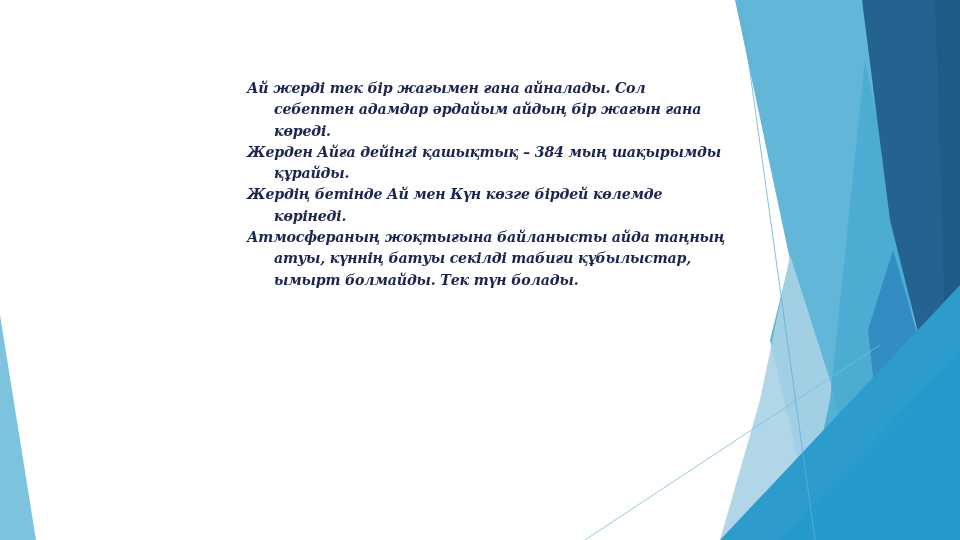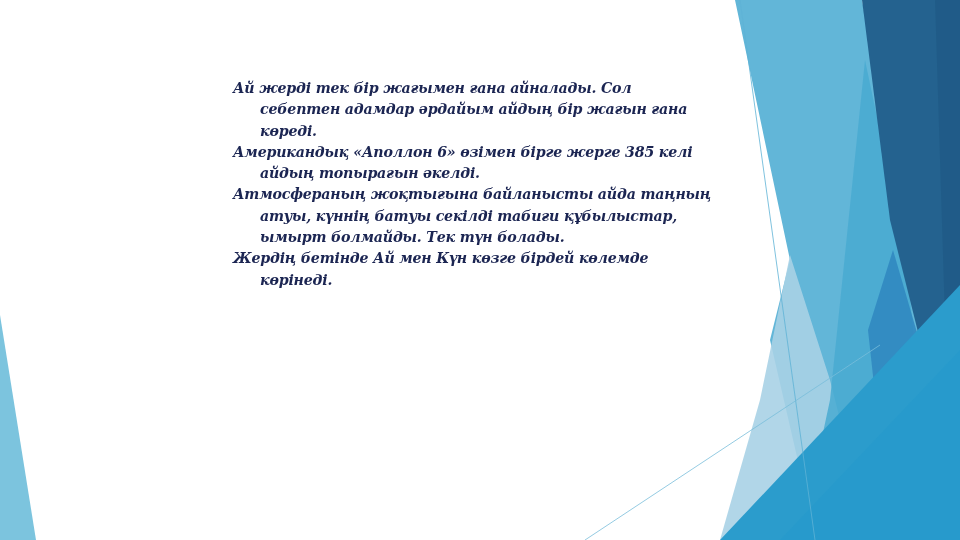--- a/index.html
+++ b/index.html
@@ -3,21 +3,21 @@
 <meta charset="utf-8">
 <style>
   html, body { margin: 0; padding: 0; }
   body {
     width: 960px; height: 540px; overflow: hidden; position: relative;
     background: #ffffff;
     font-family: "DejaVu Serif", "Liberation Serif", serif;
   }
   .deco { position: absolute; left: 0; top: 0; width: 960px; height: 540px; }
   .text-box {
-    position: absolute; left: 233px; top: 78px; width: 480px;
+    position: absolute; left: 247px; top: 78px; width: 480px;
     color: #1b2552;
     font-style: italic; font-weight: bold;
     font-size: 14.2px; line-height: 21.3px;
   }
   .para {
     margin: 0; padding-left: 27px; text-indent: -27px;
     letter-spacing: -0.2px;
   }
 </style>
 </head>
@@ -40,16 +40,16 @@
 
   <polygon points="720,540 960,285 960,540" fill="#2b9ccc"></polygon>
   <polygon points="780,540 960,350 960,540" fill="#259acb" opacity="0.6"></polygon>
 
   <line x1="740" y1="0" x2="815" y2="540" stroke="#5eb3d6" stroke-width="0.8"></line>
   <line x1="585" y1="540" x2="880" y2="345" stroke="#79bedb" stroke-width="0.8"></line>
 </svg>
 
 <div class="text-box">
   <p class="para">Ай жерді тек бір жағымен ғана айналады. Сол себептен адамдар әрдайым айдың бір жағын ғана көреді.</p>
-  <p class="para">Американдық «Аполлон 6» өзімен бірге жерге 385 келі айдың топырағын әкелді.</p>
+  <p class="para">Жерден Айға дейінгі қашықтық – 384 мың шақырымды құрайды.</p>
+  <p class="para">Жердің бетінде Ай мен Күн көзге бірдей көлемде көрінеді.</p>
   <p class="para">Атмосфераның жоқтығына байланысты айда таңның атуы, күннің батуы секілді табиғи құбылыстар, ымырт болмайды. Тек түн болады.</p>
-  <p class="para">Жердің бетінде Ай мен Күн көзге бірдей көлемде көрінеді.</p>
 </div>
 
 </body></html>

